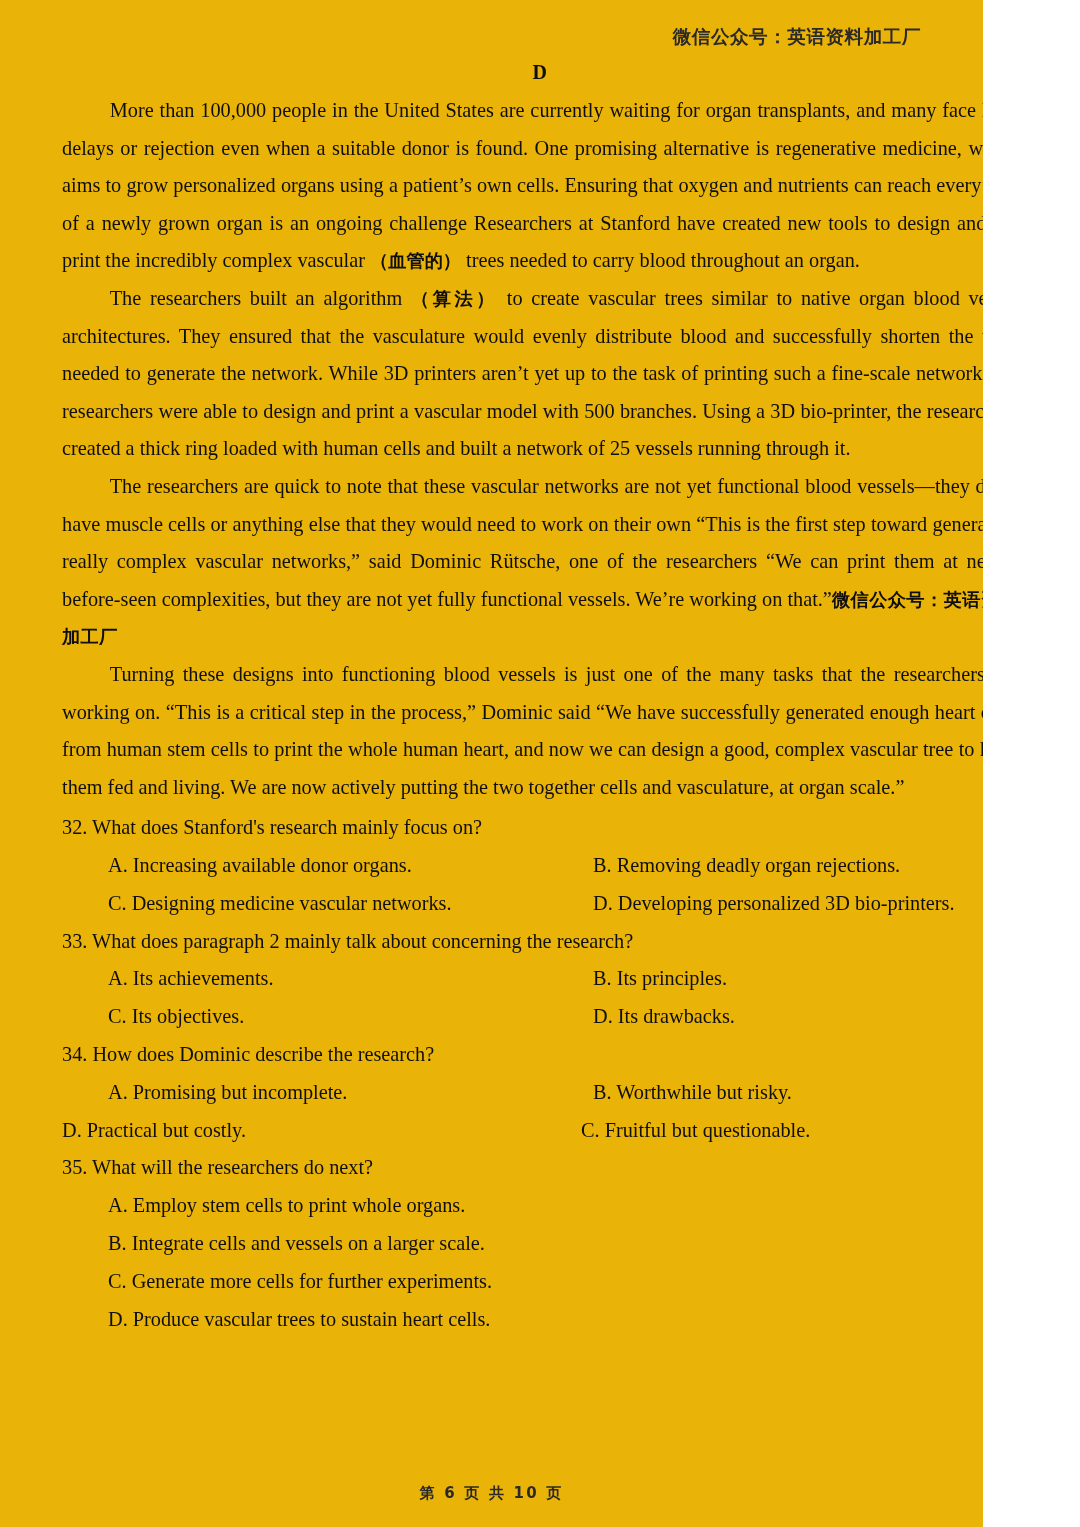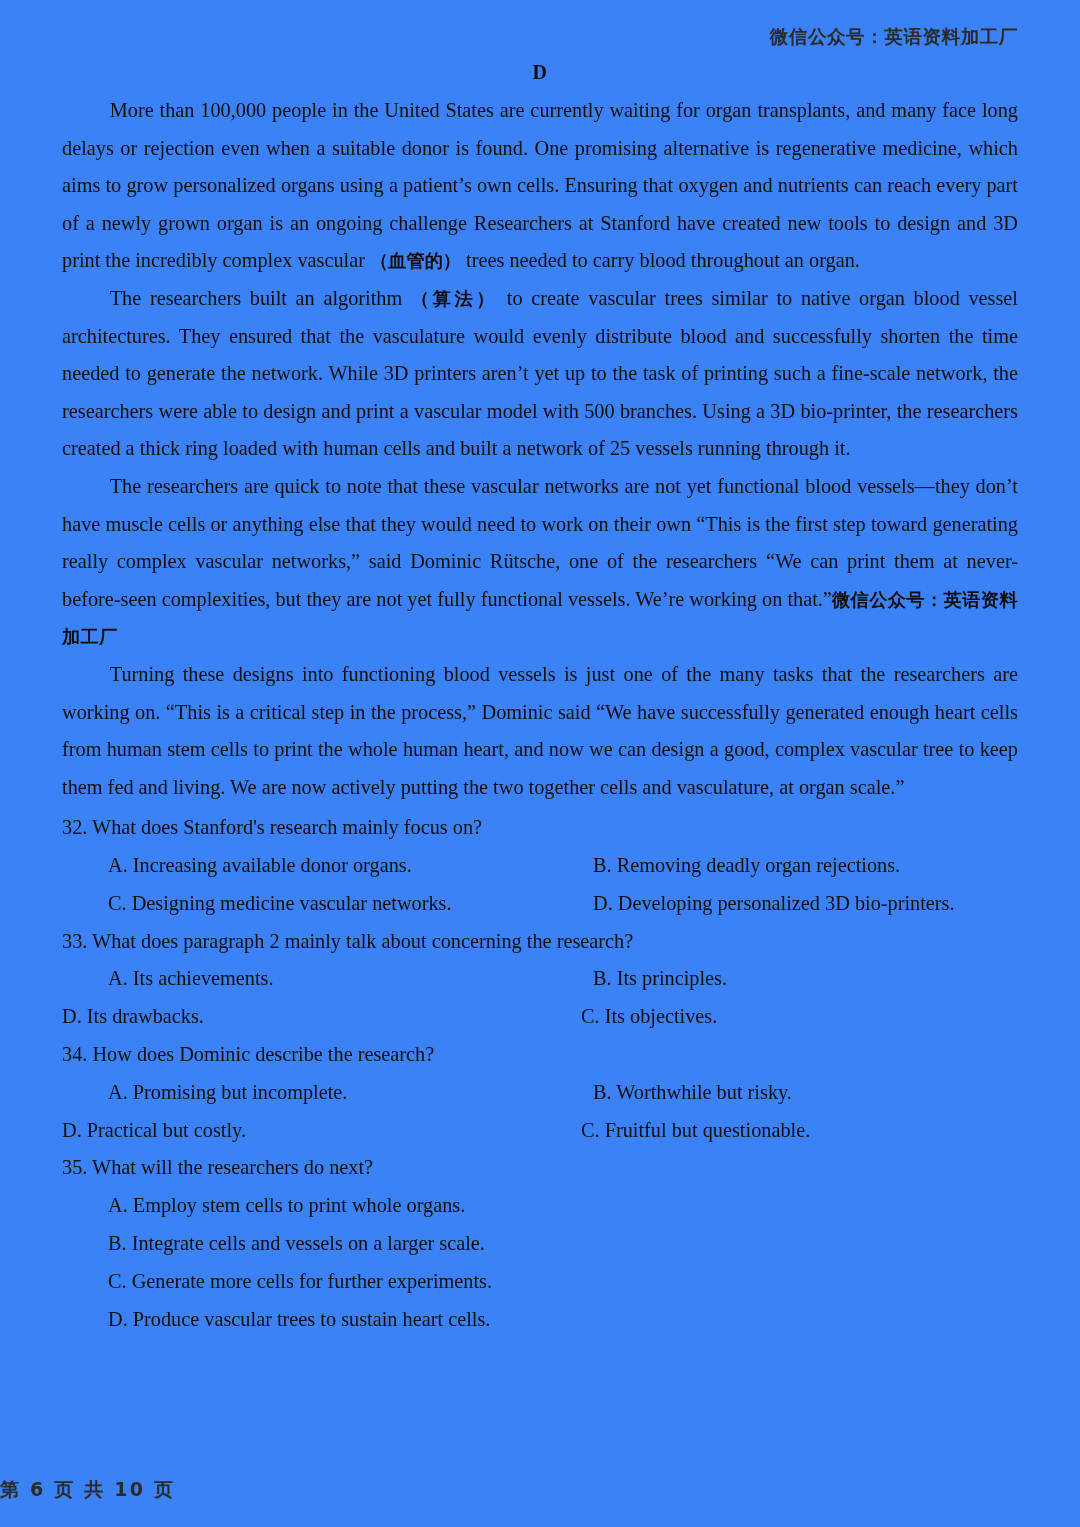--- a/index.html
+++ b/index.html
@@ -3,23 +3,23 @@
 <meta charset="utf-8">
 <title>Reading Passage D</title>
 <style>
   html, body {
     margin: 0;
     padding: 0;
     background: #ffffff;
   }
   .page {
     position: relative;
-    width: 1080px;
+    width: 983px;
     height: 1527px;
-    background: #3b82f6;
+    background: #eab308;
     overflow: hidden;
     font-family: "Liberation Serif", "DejaVu Serif", serif;
     color: #100f0d;
     box-sizing: border-box;
   }
 
   
   .header-wm {
     position: absolute;
     top: 24px;
@@ -105,23 +105,23 @@
   .opt.full {
     margin-left: 46px;
   }
 
   
   .footer {
     position: absolute;
     left: 0;
     right: 0;
     bottom: 24px;
-    text-align: left;
+    text-align: center;
     font-family: "DejaVu Sans", "Liberation Sans", sans-serif;
-    font-size: 19px;
+    font-size: 15px;
     font-weight: 600;
     letter-spacing: 2.2px;
     color: #2b2a28;
   }
 </style>
 </head>
 <body>
 
 <div class="page">
 
@@ -150,22 +150,22 @@
             <div class="opt col-b">D. Developing personalized 3D bio-printers.</div>
           </div>
         </div>
         <div class="qblock">
           <div class="qstem">33. What does paragraph 2 mainly talk about concerning the research?</div>
           <div class="opt-row">
             <div class="opt col-a">A. Its achievements.</div>
             <div class="opt col-b">B. Its principles.</div>
           </div>
           <div class="opt-row">
+            <div class="opt col-a">C. Its objectives.</div>
             <div class="opt col-b">D. Its drawbacks.</div>
-            <div class="opt col-a">C. Its objectives.</div>
           </div>
         </div>
         <div class="qblock">
           <div class="qstem">34. How does Dominic describe the research?</div>
           <div class="opt-row">
             <div class="opt col-a">A. Promising but incomplete.</div>
             <div class="opt col-b">B. Worthwhile but risky.</div>
           </div>
           <div class="opt-row">
             <div class="opt col-b">D. Practical but costly.</div>

